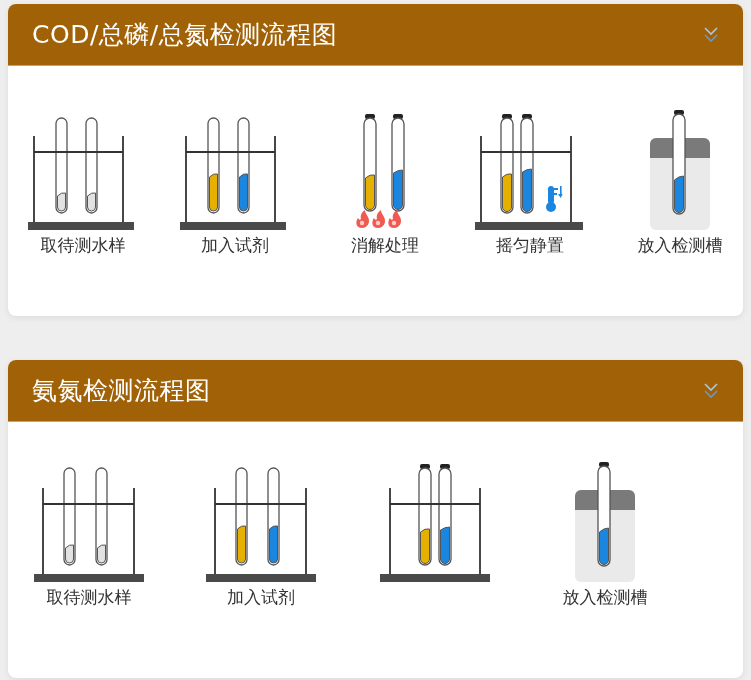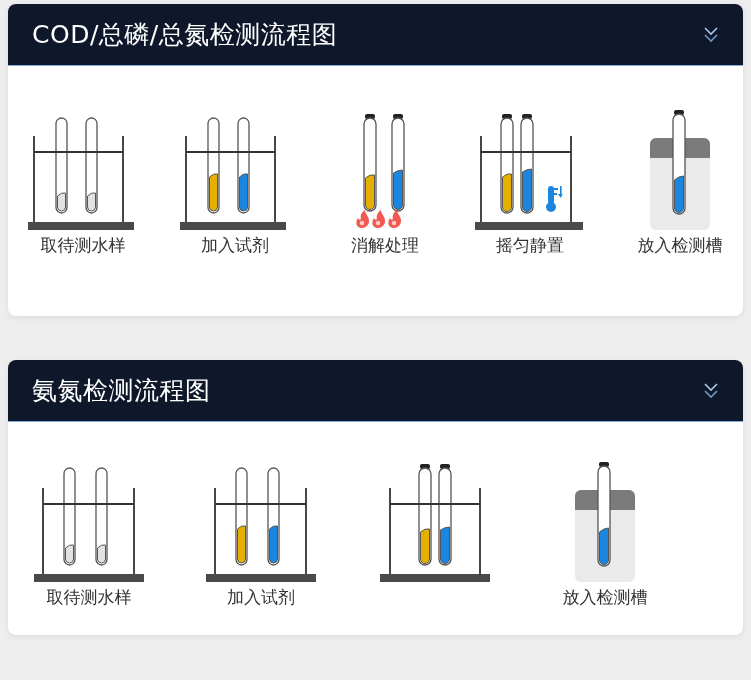--- a/index.html
+++ b/index.html
@@ -9,23 +9,23 @@
     font-family: "DejaVu Sans", "Liberation Sans", sans-serif;
     position: relative;
   }
   .card {
     position: absolute; left: 8px; width: 735px;
     background: #ffffff; border-radius: 8px;
     box-shadow: 0 2px 6px rgba(0,0,0,0.08);
     overflow: hidden;
   }
   .card-1 { top: 4px; height: 312px; }
-  .card-2 { top: 360px; height: 275px; }
+  .card-2 { top: 360px; height: 318px; }
   .card-header {
-    height: 62px; background: #0f172a;
+    height: 62px; background: #a16207;
     display: flex; align-items: center; justify-content: space-between;
     padding: 0 22px 0 24px; box-sizing: border-box;
     border-bottom: 1px solid #7fb0e0;
   }
   .card-title { color: #ffffff; font-size: 25px; letter-spacing: 0.5px; }
   .chevron { width: 20px; height: 22px; cursor: pointer; }
   .steps { position: absolute; left: 0; right: 0; }
   .step { position: absolute; width: 150px; text-align: center; }
   .step svg { display: block; margin: 0 auto; }
   .step-label { font-size: 17px; color: #333333; margin-top: 4px; }

